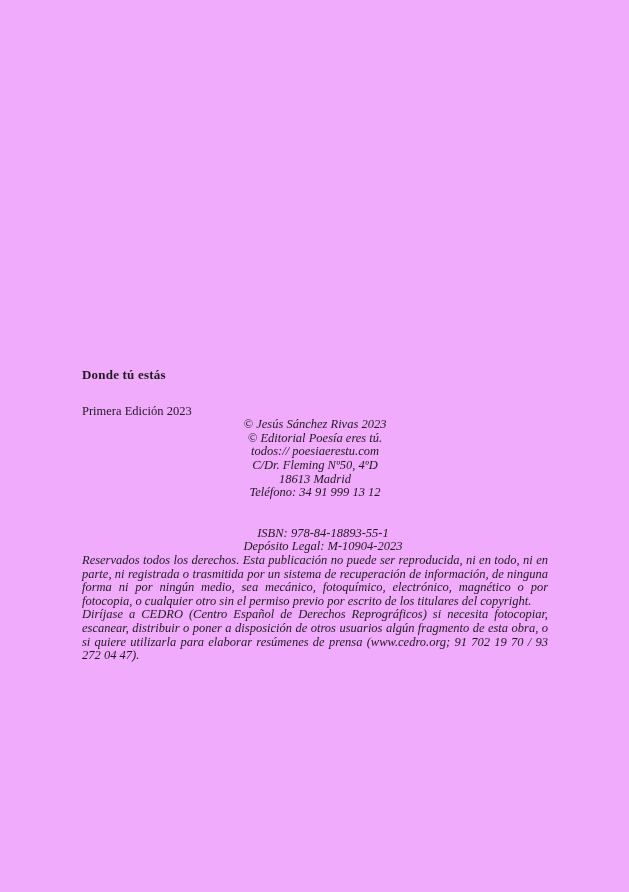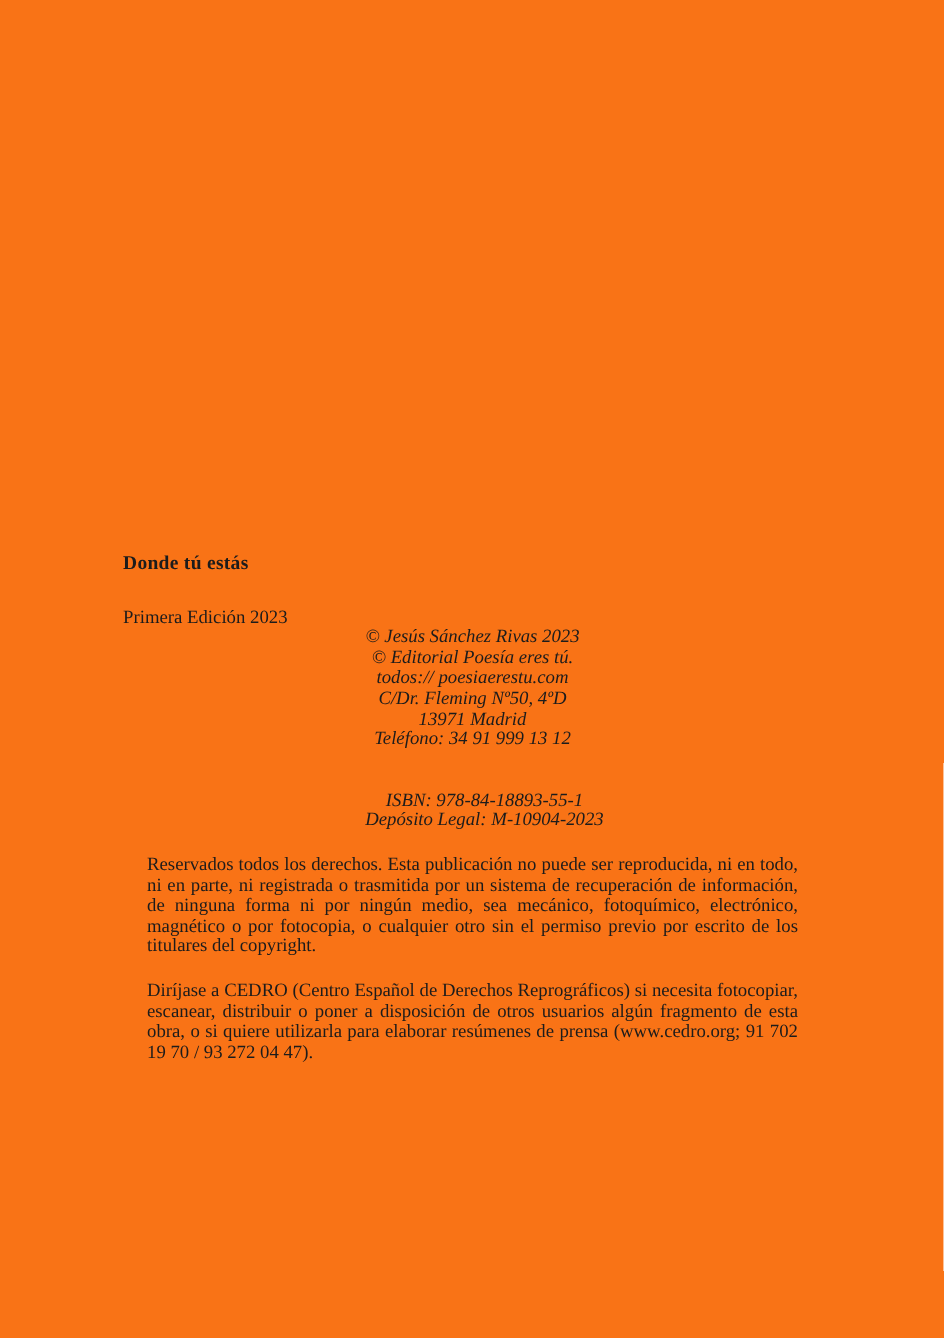--- a/index.html
+++ b/index.html
@@ -4,21 +4,21 @@
 <style>
   html, body {
     margin: 0;
     padding: 0;
     background: #ffffff;
   }
   .page {
     position: relative;
     width: 629px;
     height: 892px;
-    background: #f97316;
+    background: #f0abfc;
     overflow: hidden;
     font-family: "Liberation Serif", "DejaVu Serif", serif;
     color: #1c1c1c;
   }
   .textblock {
     position: absolute;
     left: 82px;
     top: 368px;
     width: 466px;
     font-size: 12.5px;
@@ -33,42 +33,43 @@
   }
   .block { margin: 0; }
   .edition-block   { margin-top: 23px; }
   .publisher-block { }
   .isbn-block      { margin-top: 27px; margin-left: 16px; }
   .para-1          { margin-top: 12px; }
   .para-2          { margin-top: 15px; }
   .it { font-style: italic; text-align: center; }
   .roman { font-style: normal; }
   .para {
+    font-style: italic;
     text-align: justify;
-    margin: 16px;
+    margin: 0;
   }
 </style>
 </head>
 <body>
 
 <div class="page">
   <div class="textblock">
 
     <p class="title">Donde tú estás</p>
 
     <div class="block edition-block">
       <div class="roman">Primera Edición 2023</div>
       <div class="it">© Jesús Sánchez Rivas 2023</div>
     </div>
 
     <div class="block publisher-block it">
       <div>© Editorial Poesía eres tú.</div>
       <div>todos:// poesiaerestu.com</div>
       <div>C/Dr. Fleming Nº50, 4ºD</div>
-      <div>13971 Madrid</div>
+      <div>18613 Madrid</div>
       <div>Teléfono: 34 91 999 13 12</div>
     </div>
 
     <div class="block isbn-block it">
       <div>ISBN: 978-84-18893-55-1</div>
       <div>Depósito Legal: M-10904-2023</div>
     </div>
 
     <p class="para para-1">Reservados todos los derechos. Esta publicación no puede ser reproducida, ni en todo, ni en parte, ni registrada o trasmitida por un sistema de recuperación de información, de ninguna forma ni por ningún medio, sea mecánico, fotoquímico, electrónico, magnético o por fotocopia, o cualquier otro sin el permiso previo por escrito de los titulares del copyright.</p>
 

